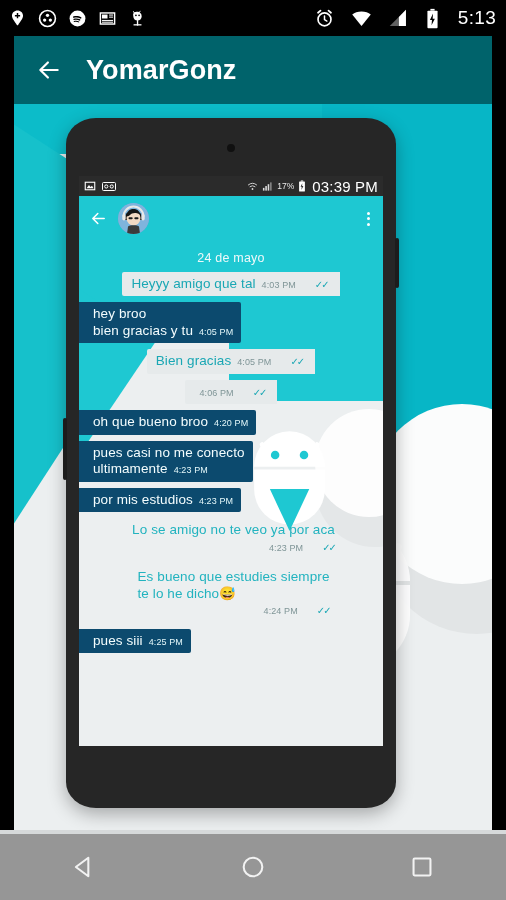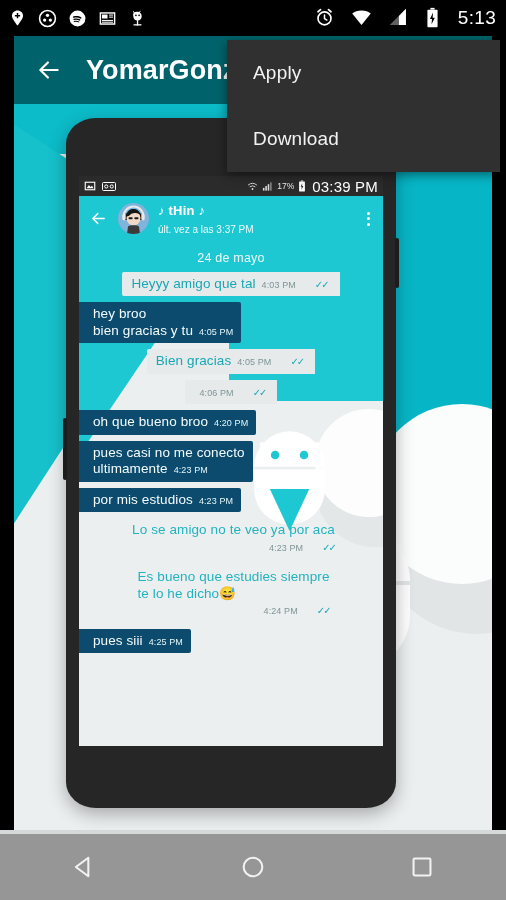--- a/index.html
+++ b/index.html
@@ -11,21 +11,21 @@
   }
   #screen { position:relative; width:506px; height:900px; background:#000; overflow:hidden; }
 
   
   #sysbar {
     position:absolute; left:0; top:0; width:506px; height:36px;
     background:#000; display:flex; align-items:center;
     padding:0 10px 0 8px; z-index:60;
   }
   #sysbar .left { display:flex; align-items:center; gap:11px; }
-  #sysbar .right { margin-left:auto; display:flex; align-items:flex-start; gap:16px; }
+  #sysbar .right { margin-left:auto; display:flex; align-items:center; gap:16px; }
   .si { display:block; line-height:0; }
   #clock { color:#fff; font-size:19px; font-weight:400; letter-spacing:.3px; margin-left:2px; }
 
   
   #appbar {
     position:absolute; left:14px; top:36px; width:478px; height:68px;
     background:#00636b; display:flex; align-items:center; z-index:20;
   }
   #appbar .back { margin-left:22px; width:26px; height:26px; flex:none; }
   #apptitle {
@@ -321,24 +321,20 @@
               <ellipse cx="15.5" cy="15" rx="7" ry="7.5" fill="#f2d9c4"></ellipse>
               <path d="M8.5 13.5c0-5 3-7.5 7-7.5s7 2.5 7 7.5c0-2-2-3-4.5-3.4-2.4-.4-5 .6-6 1.8-.9 1-1.6 1.1-3.5 1.6z" fill="#161616"></path>
               <rect x="4.3" y="11" width="3.4" height="6.5" rx="1.7" fill="#e8e8e8"></rect>
               <rect x="23.3" y="11" width="3.4" height="6.5" rx="1.7" fill="#e8e8e8"></rect>
               <path d="M5.5 13.5a10 10 0 0 1 20 0" stroke="#e8e8e8" stroke-width="2" fill="none"></path>
               <rect x="10.5" y="14.2" width="4.2" height="2" rx="1" fill="#1a1a1a"></rect>
               <rect x="16.3" y="14.2" width="4.2" height="2" rx="1" fill="#1a1a1a"></rect>
               <path d="M10 23.5c1.5-1.8 9.5-1.8 11 0l1 7.5H9z" fill="#3b3b3b"></path>
             </svg>
           </span>
-          <span id="chatmeta">
-            <span id="chatname">♪ tHin ♪</span><br>
-            <span id="chatsub">últ. vez a las 3:37 PM</span>
-          </span>
           <span id="chatdots">
               <i></i>
               <i></i>
               <i></i>
             </span>
         </div>
 
         <div id="chatbody">
           <div class="cw cwtop"></div>
           <div class="cw cwtop2"></div>
@@ -416,24 +412,20 @@
                     <span>4:25 PM</span>
                   </span></div>
               </div>
             </div>
         </div>
 
       </div>
     </div>
   </div>
 
-  <div id="menu">
-    <div class="mi">Apply</div>
-    <div class="mi">Download</div>
-  </div>
 
   <div id="gap"></div>
   <div id="navbar">
     <span class="nb">
       <svg width="26" height="26" viewBox="0 0 24 24">
           <path d="M16 3.5 4.5 12 16 20.5z" fill="none" stroke="#f2f2f2" stroke-width="1.9" stroke-linejoin="round"></path>
         </svg>
     </span>
     <span class="nb">
       <svg width="26" height="26" viewBox="0 0 24 24">

